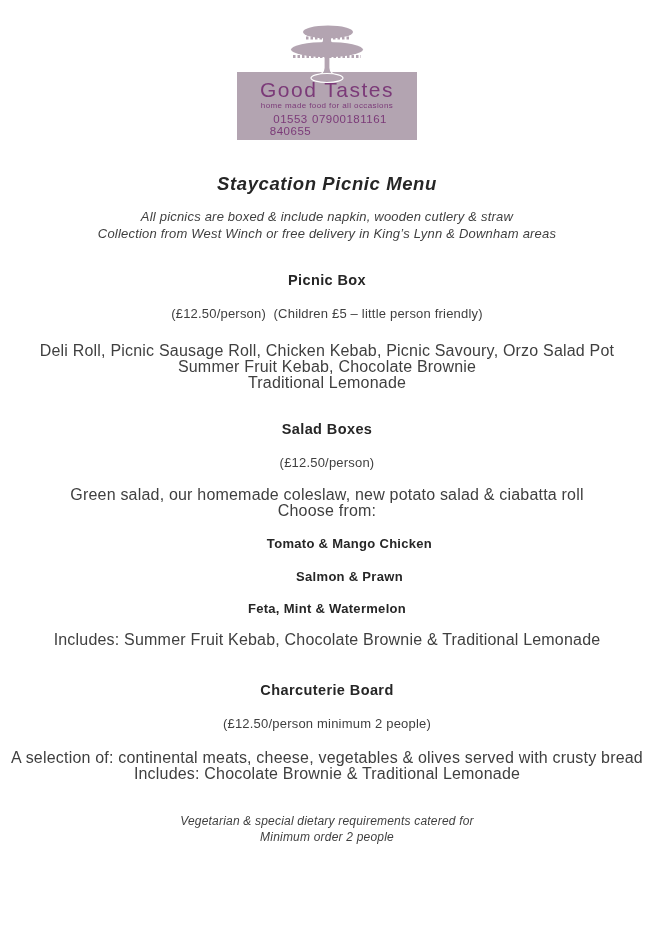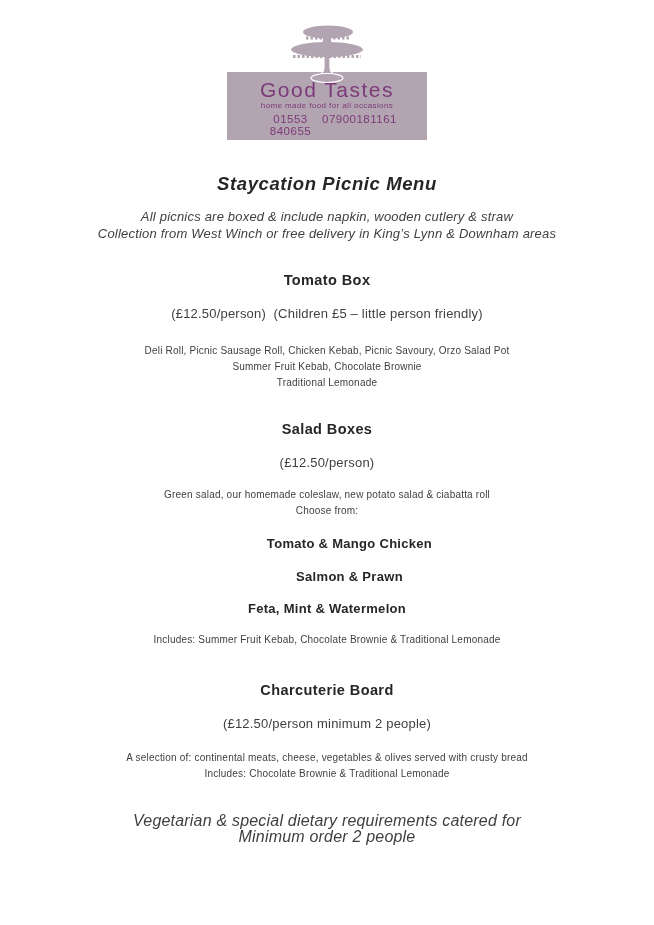--- a/index.html
+++ b/index.html
@@ -28,21 +28,21 @@
     position:absolute;
     top:24px;left:50%;
     transform:translateX(-50%);
     z-index:2;
     pointer-events:none;
   }
   .banner{
     position:absolute;
     top:72px;left:50%;
     transform:translateX(-50%);
-    width:200px;height:68px;
+    width:180px;height:68px;
     background:var(--banner);
     z-index:1;
     overflow:hidden;
   }
   .brand{
     margin-top:7px;
     font-size:21px;
     line-height:22px;
     letter-spacing:1.5px;
     color:var(--plum);
@@ -96,34 +96,34 @@
     color:var(--ink-bold);
   }
   .t-price{
     font-size:13px;
     line-height:16px;
     margin-top:17px;
     white-space:pre-wrap;
     letter-spacing:0.2px;
   }
   .t-line{
-    font-size:10px;
+    font-size:16px;
     line-height:16px;
     letter-spacing:0.2px;
   }
   .t-opt{
     font-size:13px;
     line-height:16px;
     font-weight:bold;
     letter-spacing:0.3px;
     color:var(--ink-bold);
   }
   .t-foot{
     font-style:italic;
-    font-size:16px;
+    font-size:12px;
     line-height:16px;
     letter-spacing:0.2px;
   }
   .mt-29{margin-top:29px;}
   .mt-33{margin-top:33px;}
   .mt-21{margin-top:21px;}
   .mt-18{margin-top:18px;}
   .mt-17{margin-top:17px;margin-left:45px;}
   .mt-16{margin-top:16px;}
   .mt-15{margin-top:15px;}
@@ -159,21 +159,21 @@
       <div class="website">www.goodtastes.co.uk</div>
 
     </div>
   </div>
 
   <h1 class="title">Staycation Picnic Menu</h1>
 
   <p class="t-intro mt-intro">All picnics are boxed &amp; include napkin, wooden cutlery &amp; straw</p>
   <p class="t-intro">Collection from West Winch or free delivery in King’s Lynn &amp; Downham areas</p>
 
-  <h2 class="t-h2 mt-29">Tomato Box</h2>
+  <h2 class="t-h2 mt-29">Picnic Box</h2>
   <p class="t-price">(£12.50/person)  (Children £5 – little person friendly)</p>
   <p class="t-line mt-21">Deli Roll, Picnic Sausage Roll, Chicken Kebab, Picnic Savoury, Orzo Salad Pot</p>
   <p class="t-line">Summer Fruit Kebab, Chocolate Brownie</p>
   <p class="t-line">Traditional Lemonade</p>
 
   <h2 class="t-h2 mt-29">Salad Boxes</h2>
   <p class="t-price">(£12.50/person)</p>
   <p class="t-line mt-16">Green salad, our homemade coleslaw, new potato salad &amp; ciabatta roll</p>
   <p class="t-line">Choose from:</p>
   <p class="t-opt mt-17">Tomato &amp; Mango Chicken</p>

